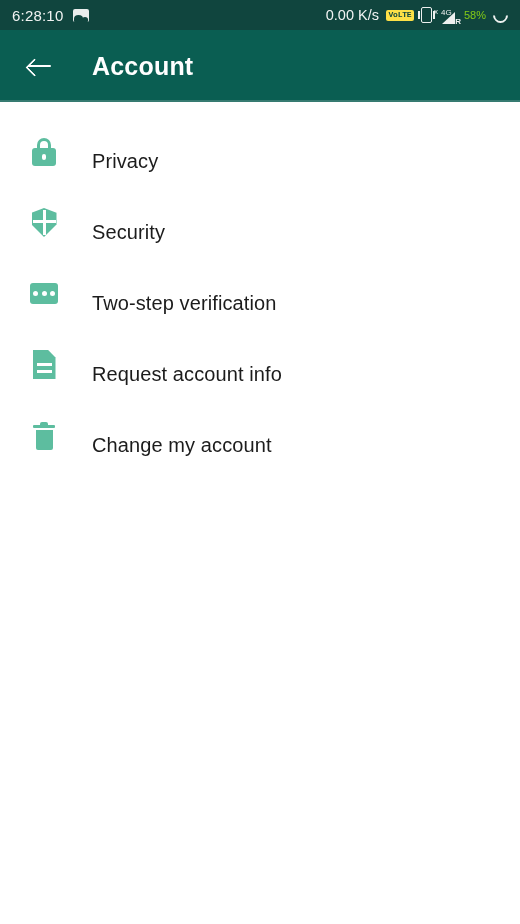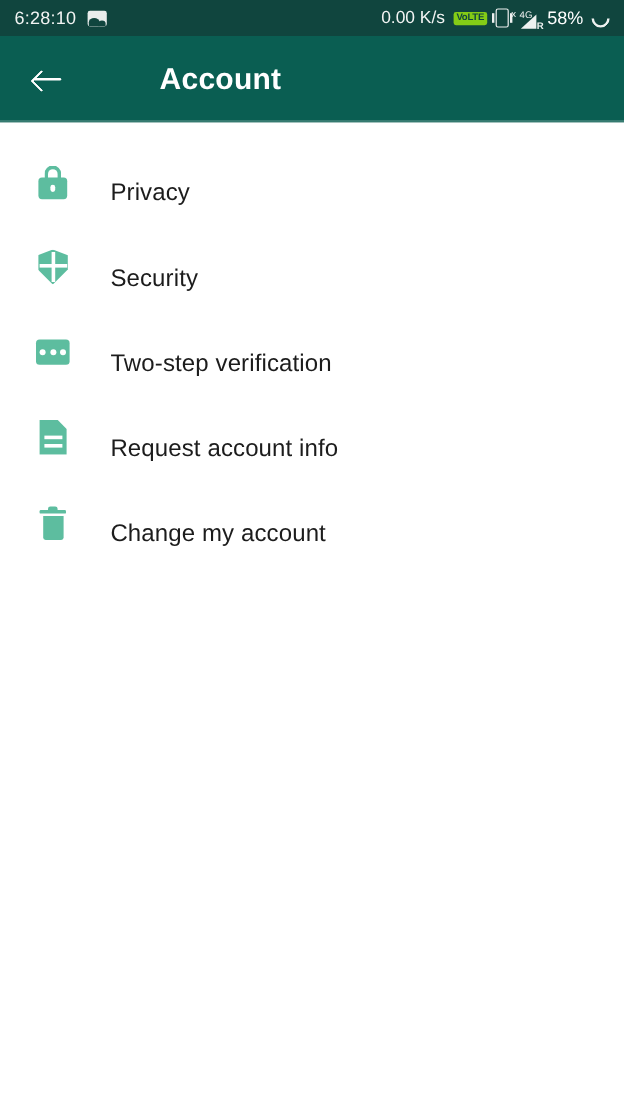--- a/index.html
+++ b/index.html
@@ -78,28 +78,29 @@
     align-items: center;
     gap: 7px;
   }
   .net-speed {
     font-size: 14.5px;
     color: #f2f4f3;
     line-height: 1;
     white-space: nowrap;
   }
   .volte-badge {
-    background: #84cc16;
+    background: #fde047;
     color: #10453e;
     font-size: 8px;
     font-weight: bold;
     padding: 1.5px 2.5px;
     border-radius: 2px;
     line-height: 1;
     letter-spacing: -0.2px;
+    font-family: Liberation Mono, monospace;
   }
   .icon-vibrate {
     width: 11px;
     height: 16px;
     border: 1.6px solid #eef1f0;
     border-radius: 2px;
     position: relative;
   }
   .icon-vibrate::before,
   .icon-vibrate::after {
@@ -152,22 +153,22 @@
   }
   .signal-x {
     position: absolute;
     top: 1px;
     left: -5px;
     font-size: 8px;
     color: #eef1f0;
     line-height: 1;
   }
   .battery-pct {
-    font-size: 15px;
-    color: #ffffff;
+    font-size: 11px;
+    color: #84cc16;
     line-height: 1;
   }
   .icon-sync {
     width: 15px;
     height: 15px;
     border: 2px solid #eef1f0;
     border-radius: 50%;
     border-right-color: transparent;
     border-top-color: transparent;
     transform: rotate(-45deg);
@@ -175,21 +176,20 @@
 
   
   .app-bar {
     height: 72px;
     background: #0a5e52;
     display: flex;
     align-items: center;
     padding: 0 0 0 22px;
     flex-shrink: 0;
     position: relative;
-    gap: 41px;
   }
   .app-bar::after {
     content: "";
     position: absolute;
     left: 0; right: 0; bottom: 0;
     height: 2px;
     background: rgba(255,255,255,0.18);
   }
   .back-button {
     width: 36px;

